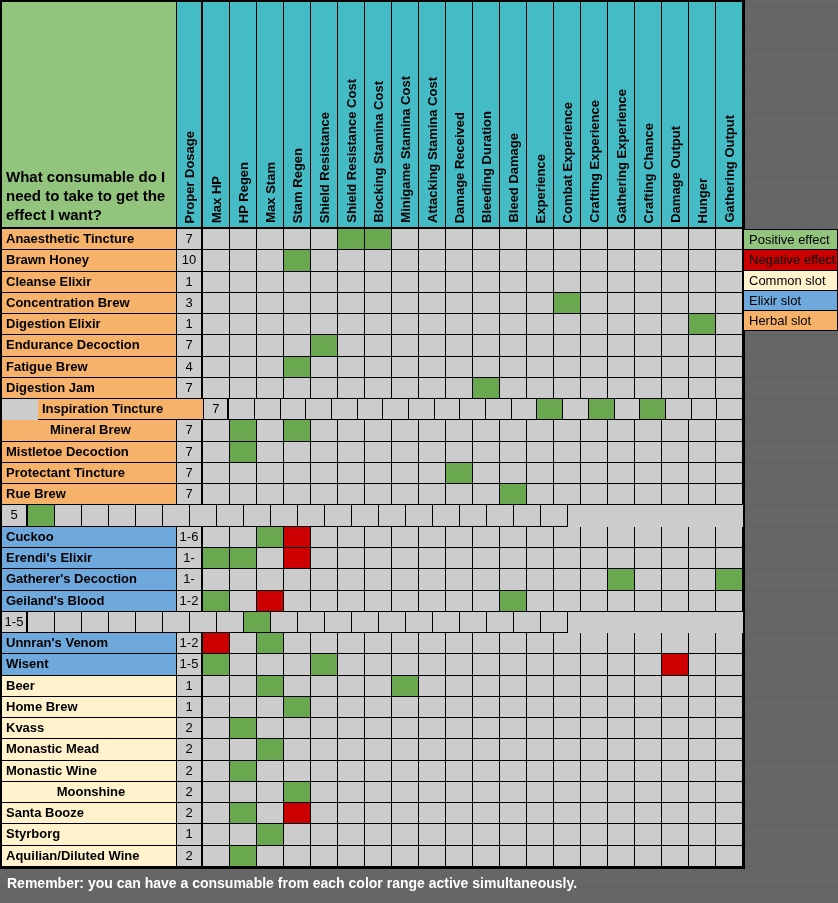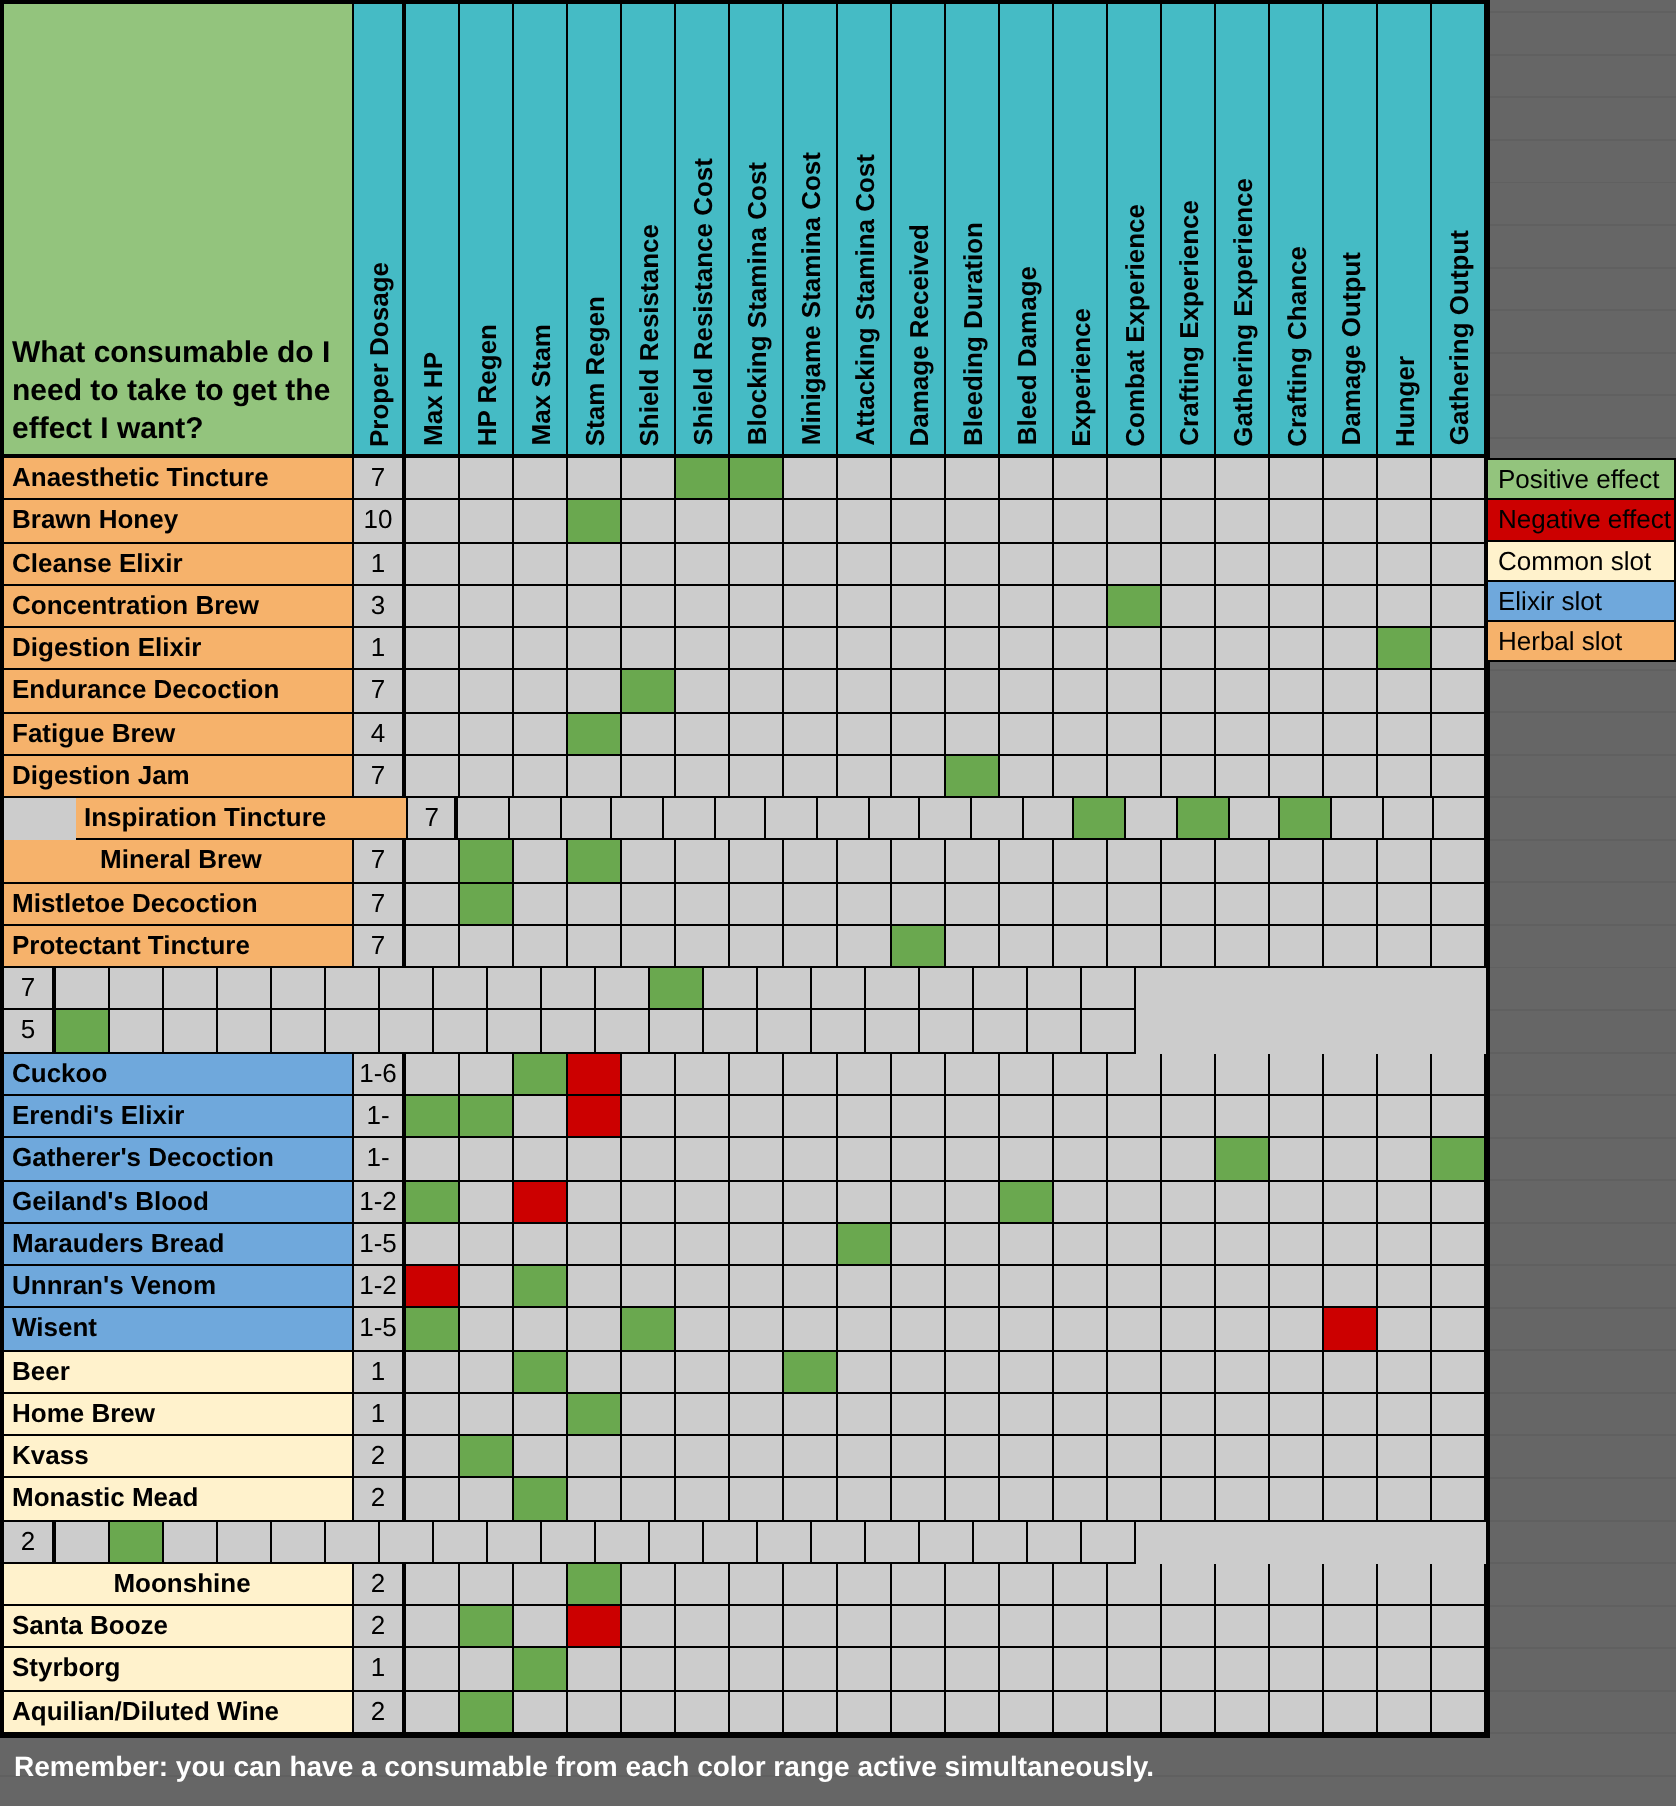--- a/index.html
+++ b/index.html
@@ -415,20 +415,21 @@
       <div class="cell effect-cell" style="background: rgb(204, 204, 204);"></div>
       <div class="cell effect-cell" style="background: rgb(204, 204, 204);"></div>
       <div class="cell effect-cell" style="background: rgb(204, 204, 204);"></div>
       <div class="cell effect-cell" style="background: rgb(204, 204, 204);"></div>
       <div class="cell effect-cell" style="background: rgb(204, 204, 204);"></div>
       <div class="cell effect-cell" style="background: rgb(204, 204, 204);"></div>
       <div class="cell effect-cell" style="background: rgb(204, 204, 204);"></div>
       <div class="cell effect-cell" style="background: rgb(204, 204, 204);"></div>
     </div>
     <div class="drow">
+      <div class="cell label-cell" style="background: rgb(246, 178, 107);">Rue Brew</div>
       <div class="cell dosage-cell" style="background: rgb(204, 204, 204);">7</div>
       <div class="cell effect-cell" style="background: rgb(204, 204, 204);"></div>
       <div class="cell effect-cell" style="background: rgb(204, 204, 204);"></div>
       <div class="cell effect-cell" style="background: rgb(204, 204, 204);"></div>
       <div class="cell effect-cell" style="background: rgb(204, 204, 204);"></div>
       <div class="cell effect-cell" style="background: rgb(204, 204, 204);"></div>
       <div class="cell effect-cell" style="background: rgb(204, 204, 204);"></div>
       <div class="cell effect-cell" style="background: rgb(204, 204, 204);"></div>
       <div class="cell effect-cell" style="background: rgb(204, 204, 204);"></div>
       <div class="cell effect-cell" style="background: rgb(204, 204, 204);"></div>
@@ -557,21 +558,20 @@
       <div class="cell effect-cell" style="background: rgb(204, 204, 204);"></div>
       <div class="cell effect-cell" style="background: rgb(204, 204, 204);"></div>
       <div class="cell effect-cell" style="background: rgb(204, 204, 204);"></div>
       <div class="cell effect-cell" style="background: rgb(204, 204, 204);"></div>
       <div class="cell effect-cell" style="background: rgb(204, 204, 204);"></div>
       <div class="cell effect-cell" style="background: rgb(204, 204, 204);"></div>
       <div class="cell effect-cell" style="background: rgb(204, 204, 204);"></div>
       <div class="cell effect-cell" style="background: rgb(204, 204, 204);"></div>
     </div>
     <div class="drow">
-      <div class="cell label-cell" style="background: rgb(111, 168, 220);">Marauders Bread</div>
       <div class="cell dosage-cell" style="background: rgb(204, 204, 204);">1-5</div>
       <div class="cell effect-cell" style="background: rgb(204, 204, 204);"></div>
       <div class="cell effect-cell" style="background: rgb(204, 204, 204);"></div>
       <div class="cell effect-cell" style="background: rgb(204, 204, 204);"></div>
       <div class="cell effect-cell" style="background: rgb(204, 204, 204);"></div>
       <div class="cell effect-cell" style="background: rgb(204, 204, 204);"></div>
       <div class="cell effect-cell" style="background: rgb(204, 204, 204);"></div>
       <div class="cell effect-cell" style="background: rgb(204, 204, 204);"></div>
       <div class="cell effect-cell" style="background: rgb(204, 204, 204);"></div>
       <div class="cell effect-cell" style="background: rgb(106, 168, 79);"></div>
@@ -725,20 +725,21 @@
       <div class="cell effect-cell" style="background: rgb(204, 204, 204);"></div>
       <div class="cell effect-cell" style="background: rgb(204, 204, 204);"></div>
       <div class="cell effect-cell" style="background: rgb(204, 204, 204);"></div>
       <div class="cell effect-cell" style="background: rgb(204, 204, 204);"></div>
       <div class="cell effect-cell" style="background: rgb(204, 204, 204);"></div>
       <div class="cell effect-cell" style="background: rgb(204, 204, 204);"></div>
       <div class="cell effect-cell" style="background: rgb(204, 204, 204);"></div>
       <div class="cell effect-cell" style="background: rgb(204, 204, 204);"></div>
     </div>
     <div class="drow">
+      <div class="cell label-cell" style="background: rgb(255, 242, 204);">Monastic Wine</div>
       <div class="cell dosage-cell" style="background: rgb(204, 204, 204);">2</div>
       <div class="cell effect-cell" style="background: rgb(204, 204, 204);"></div>
       <div class="cell effect-cell" style="background: rgb(106, 168, 79);"></div>
       <div class="cell effect-cell" style="background: rgb(204, 204, 204);"></div>
       <div class="cell effect-cell" style="background: rgb(204, 204, 204);"></div>
       <div class="cell effect-cell" style="background: rgb(204, 204, 204);"></div>
       <div class="cell effect-cell" style="background: rgb(204, 204, 204);"></div>
       <div class="cell effect-cell" style="background: rgb(204, 204, 204);"></div>
       <div class="cell effect-cell" style="background: rgb(204, 204, 204);"></div>
       <div class="cell effect-cell" style="background: rgb(204, 204, 204);"></div>

